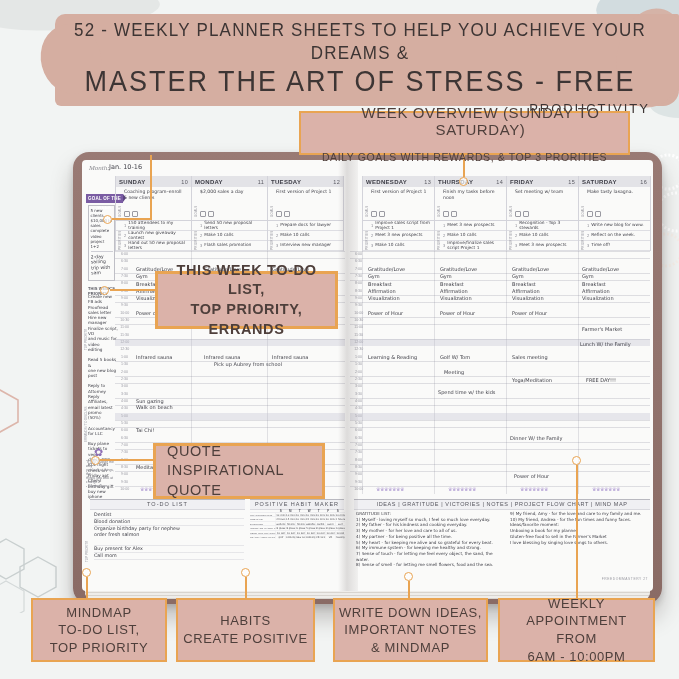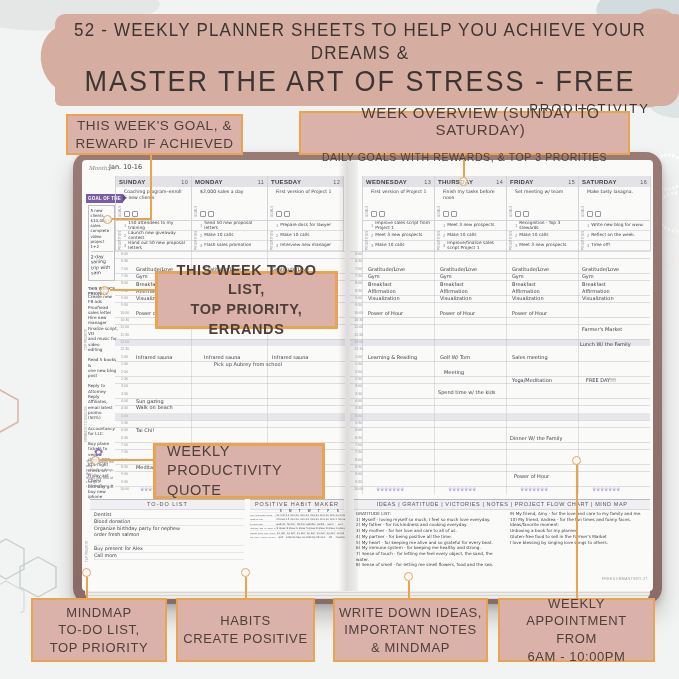--- a/index.html
+++ b/index.html
@@ -664,44 +664,40 @@
         </div>
       <div class="foot">
         <span>FREEDOMMASTERY</span>
         <span>27</span>
       </div>
 
       <div class="gutter"></div>
     </div>
   </div>
 
-  <div class="co" style="left:66px;top:114px;width:177px;height:41px;font-size:13.5px;line-height:1.3;">
-    <div>THIS WEEK'S GOAL, &amp;</div>
-    <div>REWARD IF ACHIEVED</div>
-  </div>
   <div class="cl" style="left:150px;top:155px;width:2px;height:64px;"></div>
   <div class="cl" style="left:112px;top:218px;width:40px;height:2px;"></div>
   <div class="cc" style="left:103px;top:215px;"></div>
 
   <div class="co" style="left:299px;top:111px;width:331px;height:44px;">
     <div style="font-size:15px;margin-left:32px;">WEEK OVERVIEW (SUNDAY TO SATURDAY)</div>
     <div style="font-size:10.5px;margin-top:13px;">DAILY GOALS WITH REWARDS, &amp; TOP 3 PRORITIES</div>
   </div>
   <div class="cl" style="left:463px;top:155px;width:2px;height:22px;"></div>
   <div class="cc" style="left:459px;top:177px;"></div>
 
   <div class="co" style="left:155px;top:271px;width:183px;height:58px;border-width:3px;font-size:14.5px;line-height:1.35;font-weight:bold;">
     <div>THIS WEEK TO-DO LIST,</div>
     <div>TOP PRIORITY, ERRANDS</div>
   </div>
   <div class="cl" style="left:110px;top:289px;width:45px;height:2px;"></div>
   <div class="cc" style="left:100px;top:286px;"></div>
 
   <div class="co" style="left:153px;top:443px;width:172px;height:56px;border-width:3px;font-size:14.5px;line-height:1.35;text-align:left;padding-left:11px;">
-    <div>WEEKLY PRODUCTIVITY</div>
+    <div>QUOTE INSPIRATIONAL</div>
     <div>QUOTE</div>
   </div>
   <div class="cl" style="left:100px;top:459px;width:53px;height:2px;"></div>
   <div class="cc" style="left:91px;top:456px;"></div>
 
   <div class="co" style="left:31px;top:598px;width:136px;height:64px;font-size:13px;line-height:1.35;">
     <div>MINDMAP</div>
     <div>TO-DO LIST,</div>
     <div>TOP PRIORITY</div>
   </div>

